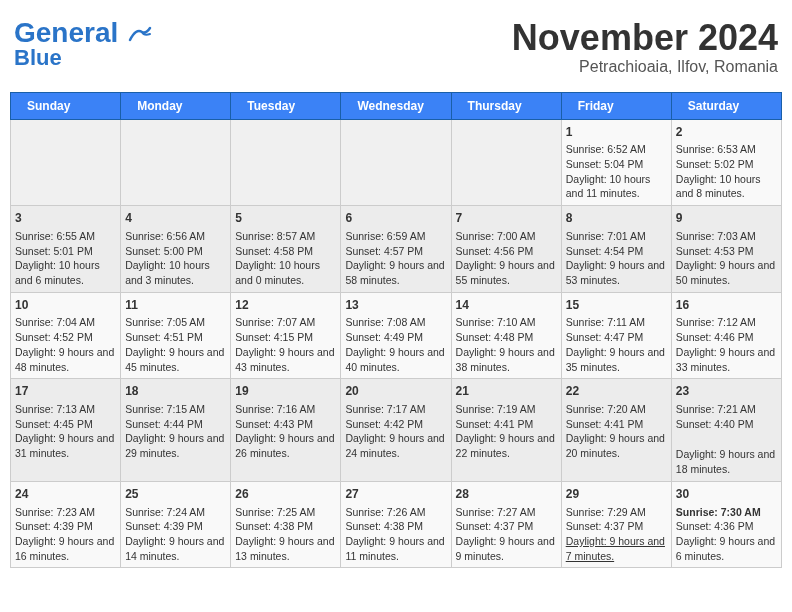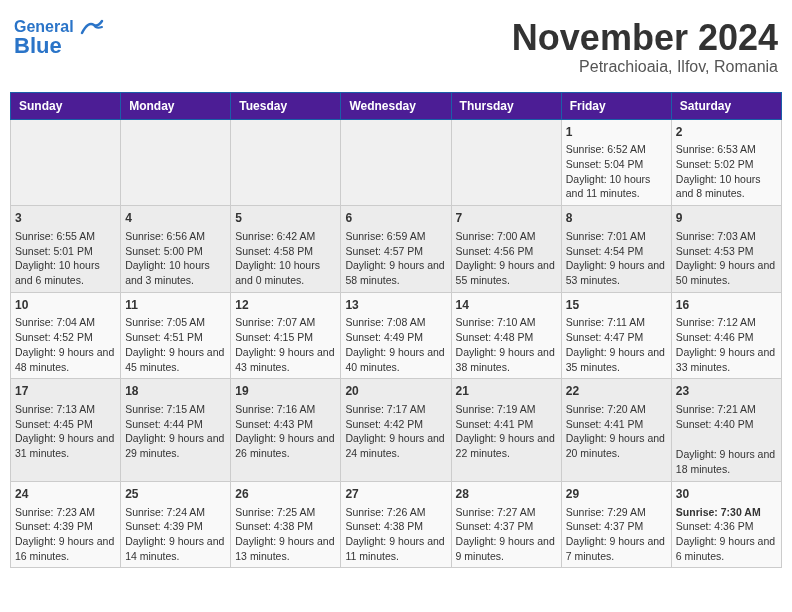--- a/index.html
+++ b/index.html
@@ -15,21 +15,21 @@
       justify-content: space-between;
       align-items: flex-start;
       margin-bottom: 8px;
       padding: 8px 4px;
     }
     .logo {
       display: flex;
       align-items: center;
     }
     .logo-text {
-      font-size: 16px;
+      font-size: 28px;
       font-weight: bold;
       color: #333;
       line-height: 1.1;
     }
     .logo-text span {
       color: #2a74c8;
     }
     .logo-icon {
       width: 24px;
       height: 18px;
@@ -49,23 +49,23 @@
     .subtitle {
       font-size: 16px;
       color: #555;
     }
     table {
       width: 100%;
       border-collapse: collapse;
       font-size: 11px;
     }
     thead tr th {
-      background-color: #4c1d95;
+      background-color: #3b82f6;
       color: #fff;
-      padding: 6px 8px;
+      padding: 6px 16px;
       text-align: left;
       font-size: 12px;
       font-weight: bold;
       border: 1px solid #1a5fa8;
     }
     tbody tr td {
       border: 1px solid #ccc;
       padding: 4px;
       vertical-align: top;
       height: 80px;
@@ -155,21 +155,21 @@
           <span style="display: block;">Daylight: 10 hours and 6 minutes.</span>
         </td>
         <td>
           <span class="day-num">4</span>
           <span style="display: block;">Sunrise: 6:56 AM</span>
           <span style="display: block;">Sunset: 5:00 PM</span>
           <span style="display: block;">Daylight: 10 hours and 3 minutes.</span>
         </td>
         <td>
           <span class="day-num">5</span>
-          <span style="display: block;">Sunrise: 6:42 AM</span>
+          <span style="display: block;">Sunrise: 8:57 AM</span>
           <span style="display: block;">Sunset: 4:58 PM</span>
           <span style="display: block;">Daylight: 10 hours and 0 minutes.</span>
         </td>
         <td>
           <span class="day-num">6</span>
           <span style="display: block;">Sunrise: 6:59 AM</span>
           <span style="display: block;">Sunset: 4:57 PM</span>
           <span style="display: block;">Daylight: 9 hours and 58 minutes.</span>
         </td>
         <td>
@@ -307,21 +307,21 @@
         <td>
           <span class="day-num">28</span>
           <span style="display: block;">Sunrise: 7:27 AM</span>
           <span style="display: block;">Sunset: 4:37 PM</span>
           <span style="display: block;">Daylight: 9 hours and 9 minutes.</span>
         </td>
         <td>
           <span class="day-num">29</span>
           <span style="display: block;">Sunrise: 7:29 AM</span>
           <span style="display: block;">Sunset: 4:37 PM</span>
-          <span style="display: block;">Daylight: 9 hours and 7 minutes.</span>
+          <span style="display: block; text-decoration: underline;">Daylight: 9 hours and 7 minutes.</span>
         </td>
         <td>
           <span class="day-num">30</span>
           <span style="display: block; font-weight: bold;">Sunrise: 7:30 AM</span>
           <span style="display: block;">Sunset: 4:36 PM</span>
           <span style="display: block;">Daylight: 9 hours and 6 minutes.</span>
         </td>
       </tr>
     </tbody>
 </table>

